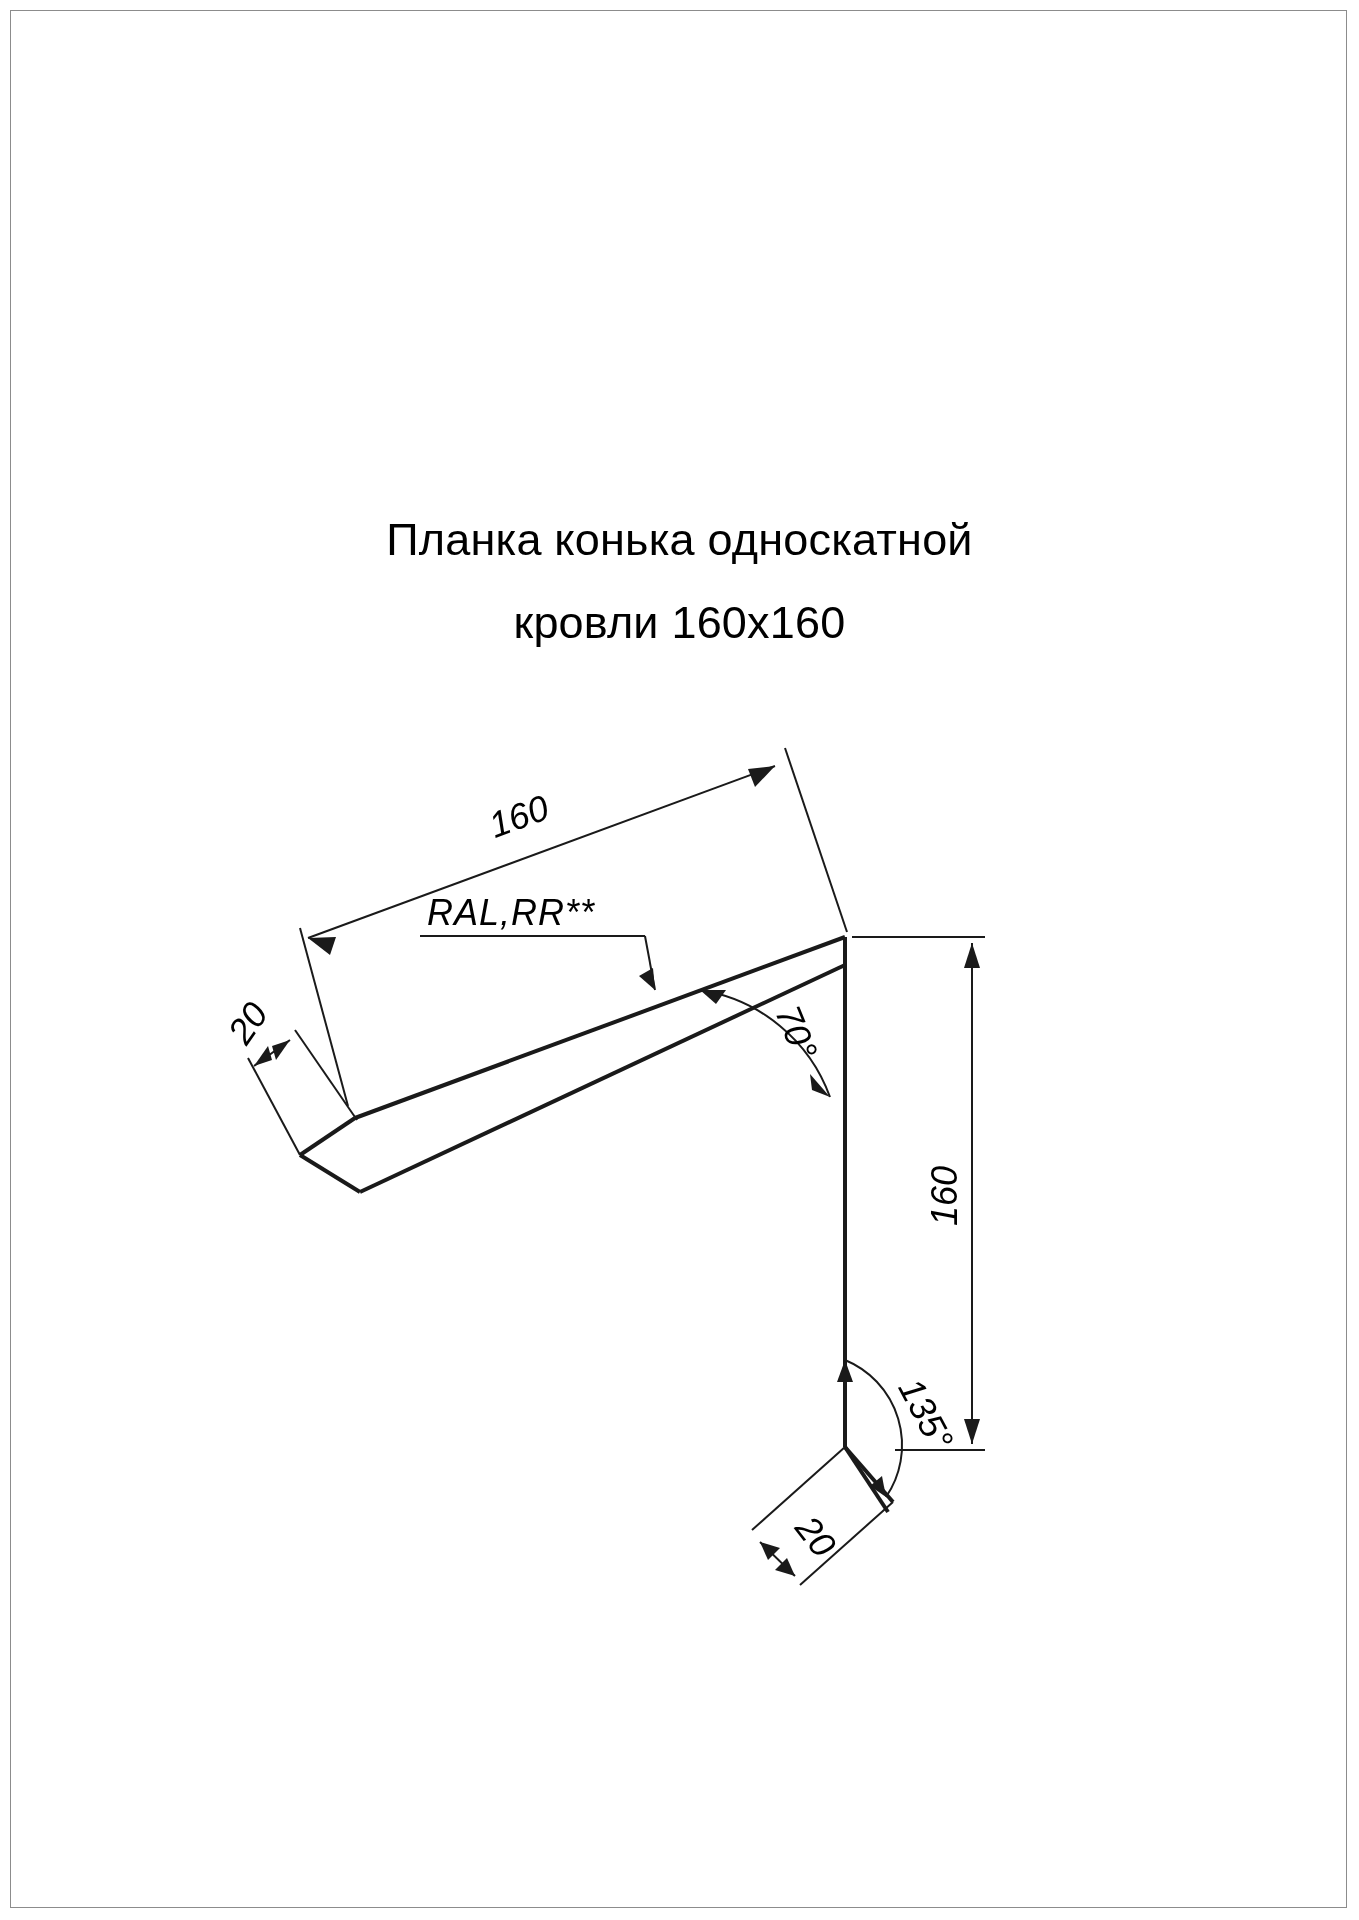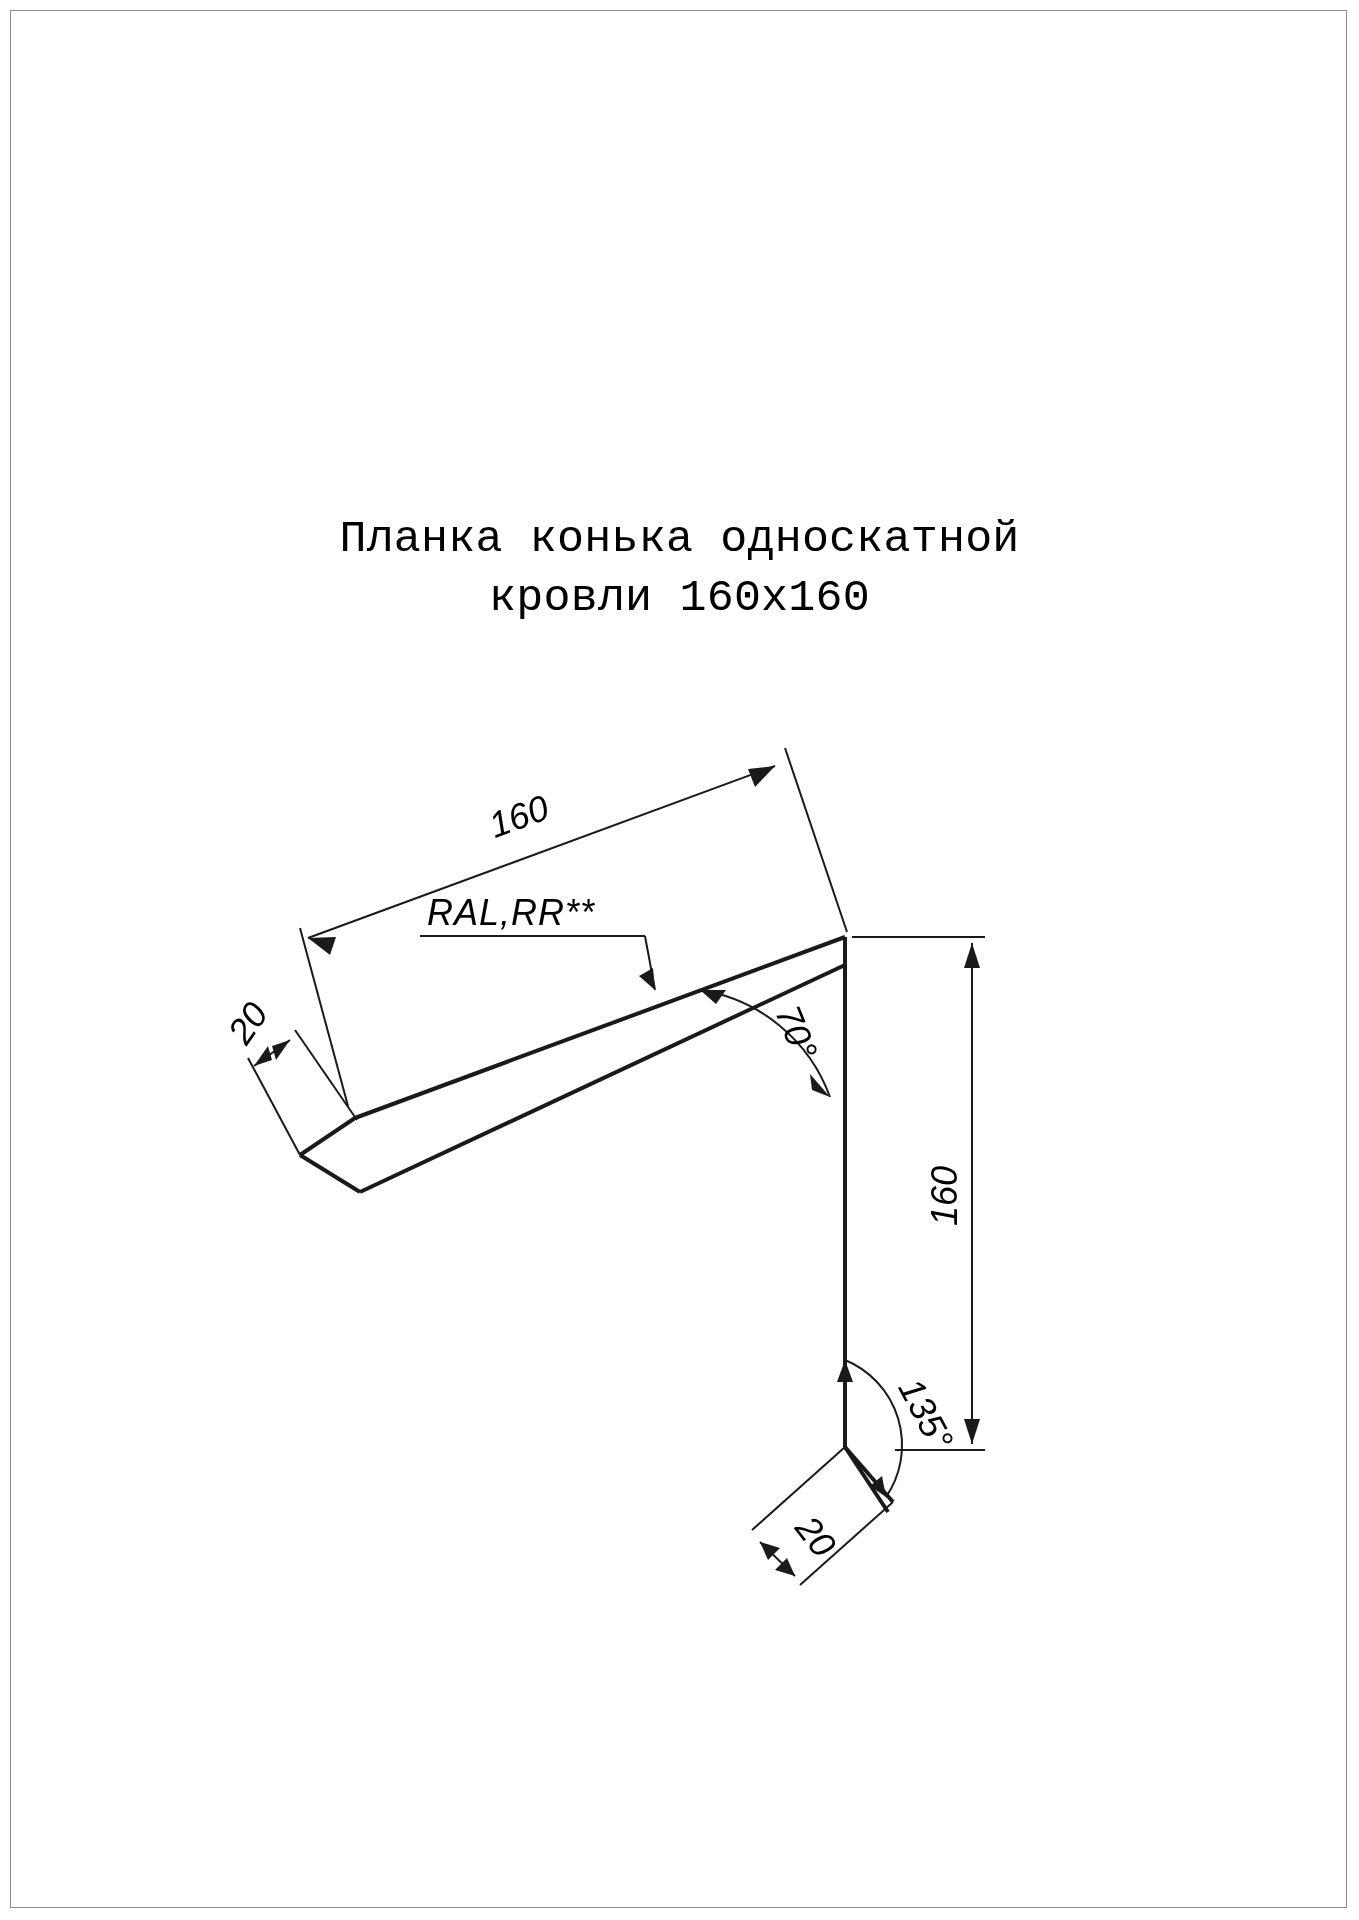--- a/index.html
+++ b/index.html
@@ -31,27 +31,27 @@
     border: 1px solid #8c8c8c;
     box-sizing: border-box;
     pointer-events: none;
   }
   #title {
     position: absolute;
     left: 0;
     top: 510px;
     width: 1359px;
     text-align: center;
-    font-family: Liberation Mono, monospace;
+    font-family: Liberation Sans, sans-serif;
     font-size: 45px;
     line-height: 1.32;
     color: #000000;
     letter-spacing: 0.2px;
   }
-  #title .l2 { display: block; }
+  #title .l2 { display: block; margin-top: 24px; }
   #drawing {
     position: absolute;
     left: 0;
     top: 0;
     width: 1359px;
     height: 1920px;
   }
   svg text {
     font-family: "Liberation Sans", sans-serif;
     fill: #000000;

